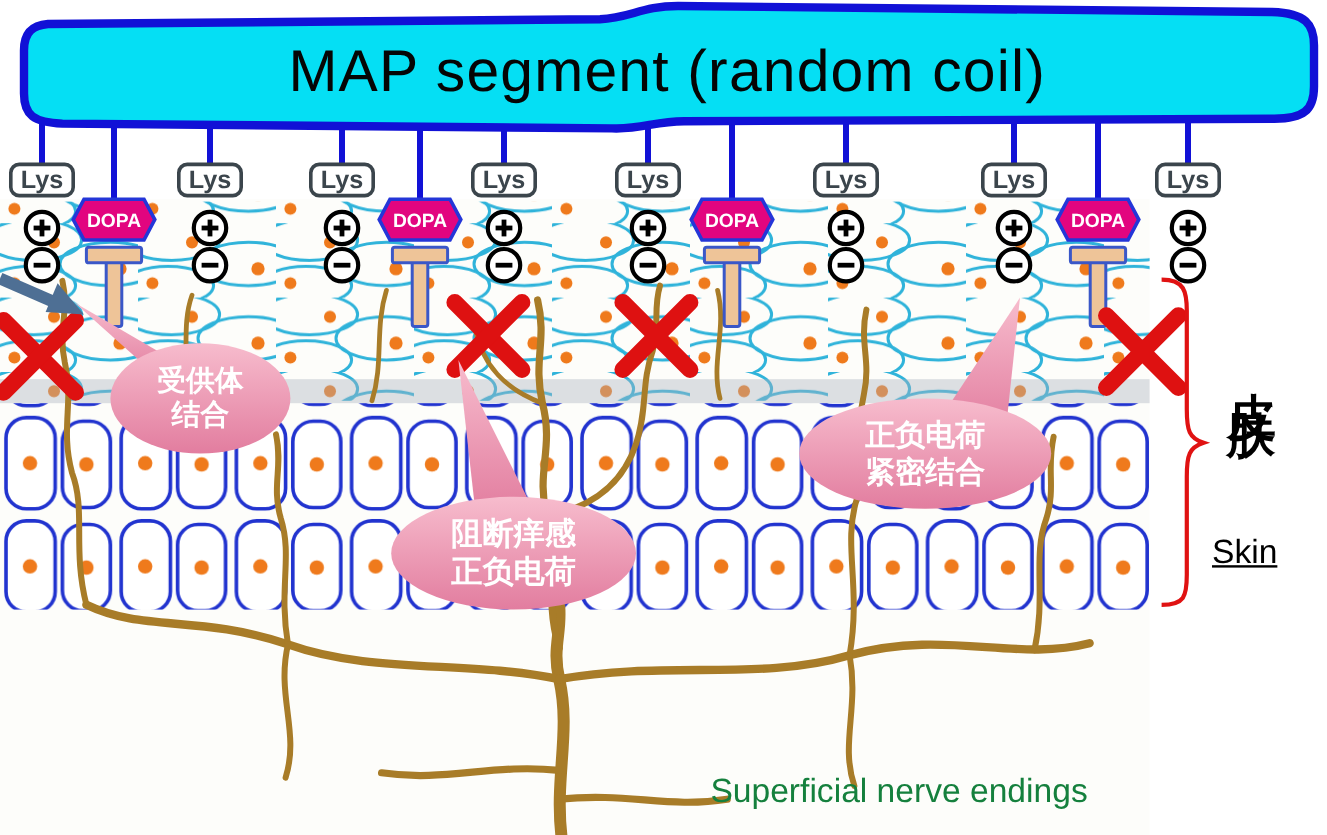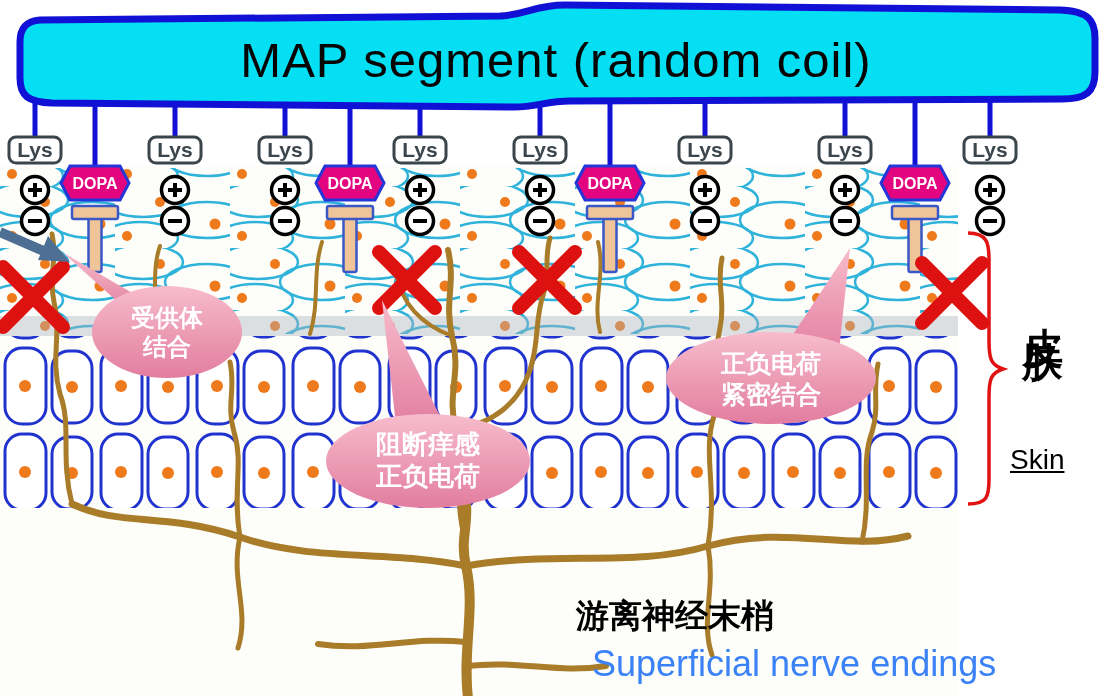--- a/index.html
+++ b/index.html
@@ -20,21 +20,21 @@
   }
   .callout-1{left:167px;top:332px;font-size:24px;}
   .callout-2{left:428px;top:461px;font-size:26px;}
   .callout-3{left:771px;top:378px;font-size:25px;}
   .skin-cn{
     left:1016px;top:294px;writing-mode:vertical-rl;
     font-size:41px;font-weight:bold;color:#000;letter-spacing:16px;
   }
   .skin-en{left:1010px;top:444px;font-size:28px;color:#000;text-decoration:underline;}
   .nerve-cn{left:576px;top:594px;font-size:33px;font-weight:bold;color:#000;}
-  .nerve-en{left:592px;top:643px;font-size:36px;color:#3b82f6;}
+  .nerve-en{left:592px;top:643px;font-size:28px;color:#15803d;}
 </style>
 </head>
 <body>
 
 <div class="stage">
 
 <svg width="1106" height="696" viewBox="0 0 1106 696">
   <defs>
     <pattern id="meshP" patternUnits="userSpaceOnUse" width="115" height="62">
       <ellipse cx="28" cy="14" rx="40" ry="17" fill="none" stroke="#2fb3da" stroke-width="2.5"></ellipse>
@@ -290,16 +290,15 @@
   <div>阻断痒感</div>
   <div>正负电荷</div>
 </div>
 <div class="ov callout callout-3">
   <div>正负电荷</div>
   <div>紧密结合</div>
 </div>
 
 <div class="ov skin-cn">皮肤</div>
 <div class="ov skin-en">Skin</div>
-<div class="ov nerve-cn">游离神经末梢</div>
 <div class="ov nerve-en">Superficial nerve endings</div>
 
 </div>
 
 </body></html>

